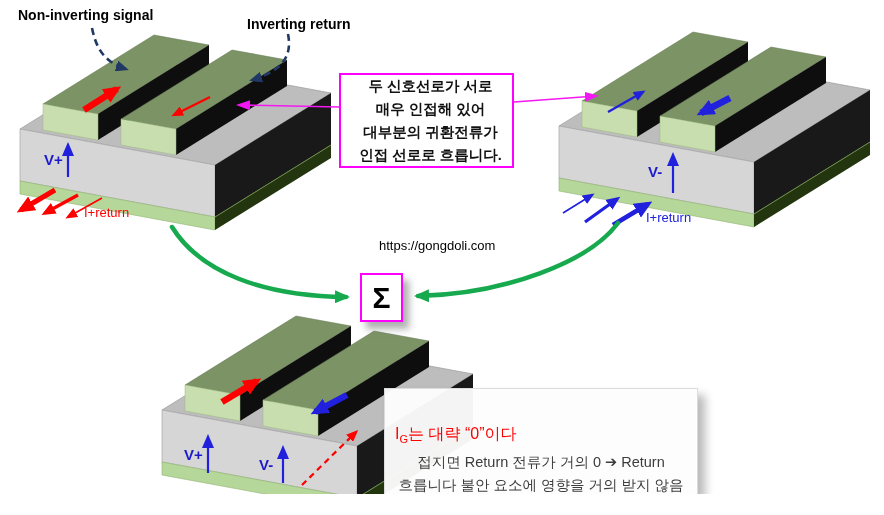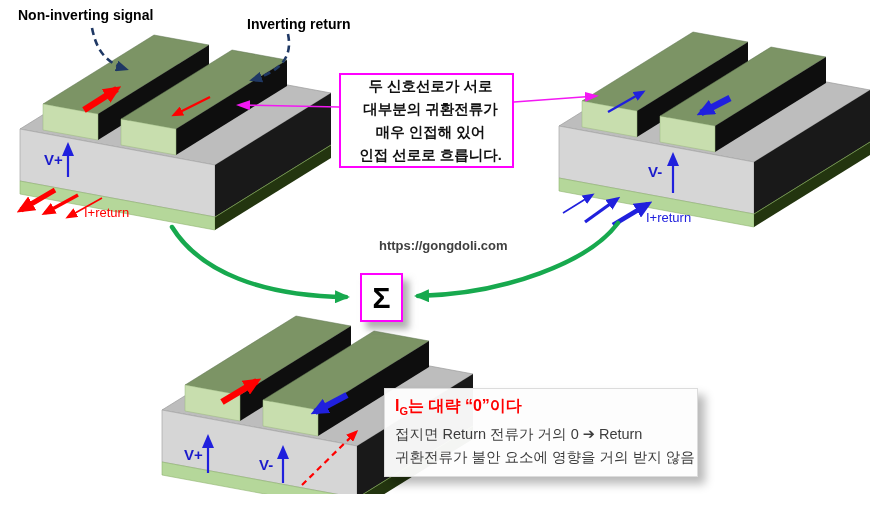--- a/index.html
+++ b/index.html
@@ -20,30 +20,30 @@
     display:flex;flex-direction:column;justify-content:center;align-items:center;
     font-size:14.5px;font-weight:700;color:#111;line-height:23px;text-align:center;padding-left:8px;
   }
   .sigma-box{
     left:360px;top:273px;width:43px;height:49px;box-sizing:border-box;
     border:2px solid #ff00ff;background:#ffffff;
     box-shadow:6px 7px 7px rgba(110,110,110,0.55);
     display:flex;align-items:center;justify-content:center;
     font-size:30px;font-weight:700;color:#000;
   }
-  .watermark{left:379px;top:238px;font-size:13px;color:#404040;white-space:nowrap;z-index:2;font-weight:bold;}
+  .watermark{left:379px;top:238px;font-size:13px;color:#000000;white-space:nowrap;z-index:2;}
   .note-box{
     left:384px;top:388px;width:314px;box-sizing:border-box;
     background:rgba(253,253,253,0.96);border:1px solid #dcdcdc;
     box-shadow:7px 7px 9px rgba(0,0,0,0.28);
     padding:5px 10px 7px 10px;z-index:3;
   }
-  .note-title{font-size:16px;font-weight:700;color:#ff0000;line-height:24px;white-space:nowrap;}
+  .note-title{font-size:16px;font-weight:400;color:#ff0000;line-height:24px;white-space:nowrap;margin-top:28px;}
   .note-title sub{font-size:11px;}
-  .note-body{font-size:14.5px;color:#3d3d3d;line-height:23px;white-space:nowrap;}
+  .note-body{font-size:14.5px;color:#3d3d3d;line-height:23px;white-space:nowrap;text-align:center;}
 </style>
 </head>
 <body>
 
 <div class="stage">
 
   <svg class="scene" width="884" height="515" viewBox="0 0 884 515">
     <defs>
 
       <marker id="ah-red-l" markerUnits="userSpaceOnUse" markerWidth="18" markerHeight="16" refX="13" refY="8" orient="auto">
@@ -139,32 +139,32 @@
   <div class="abs retlabel red" style="left:84px;top:205px;">I+return</div>
 
   <div class="abs vlabel" style="left:648px;top:163px;">V-</div>
   <div class="abs retlabel blue" style="left:646px;top:210px;">I+return</div>
 
   <div class="abs vlabel" style="left:184px;top:446px;">V+</div>
   <div class="abs vlabel" style="left:259px;top:456px;">V-</div>
 
   <div class="abs callout">
     <div>두 신호선로가 서로</div>
+    <div>매우 인접해 있어</div>
     <div>대부분의 귀환전류가</div>
-    <div>매우 인접해 있어</div>
     <div>인접 선로로 흐릅니다.</div>
   </div>
 
   <div class="abs watermark">https://gongdoli.com</div>
 
   <div class="abs sigma-box">
     <span>Σ</span>
   </div>
 
   <div class="abs note-box">
     <div class="note-title">
       <span>I</span><sub>G</sub><span>는 대략 “0”이다</span>
     </div>
     <div class="note-body">접지면 Return 전류가 거의 0 ➔ Return</div>
-    <div class="note-body">귀환전류가 불안 요소에 영향을 거의 받지 않음</div>
+    <div class="note-body">흐릅니다 불안 요소에 영향을 거의 받지 않음</div>
   </div>
 
 </div>
 
 </body></html>

